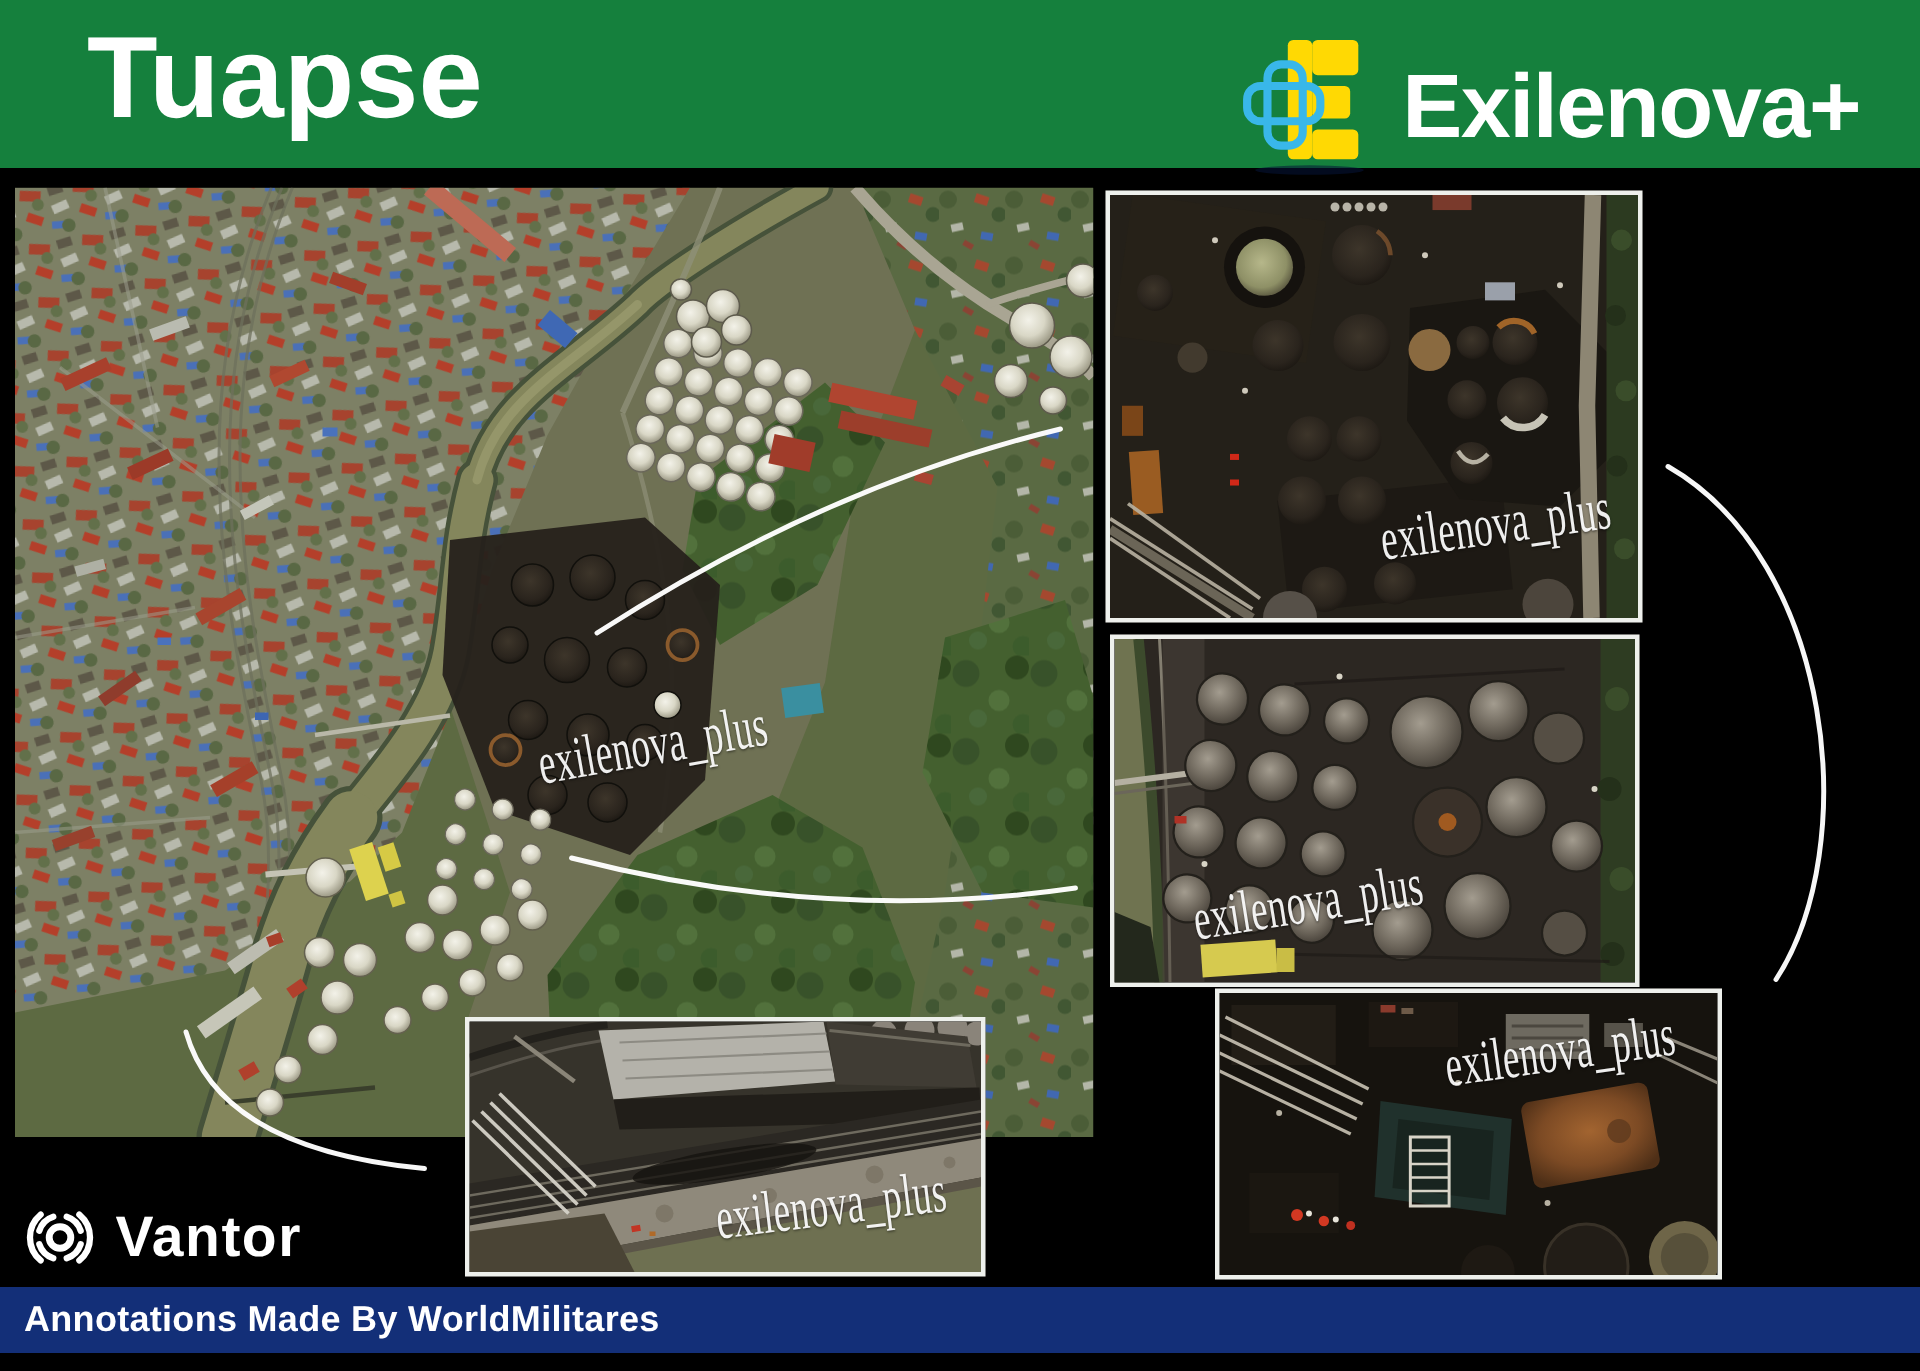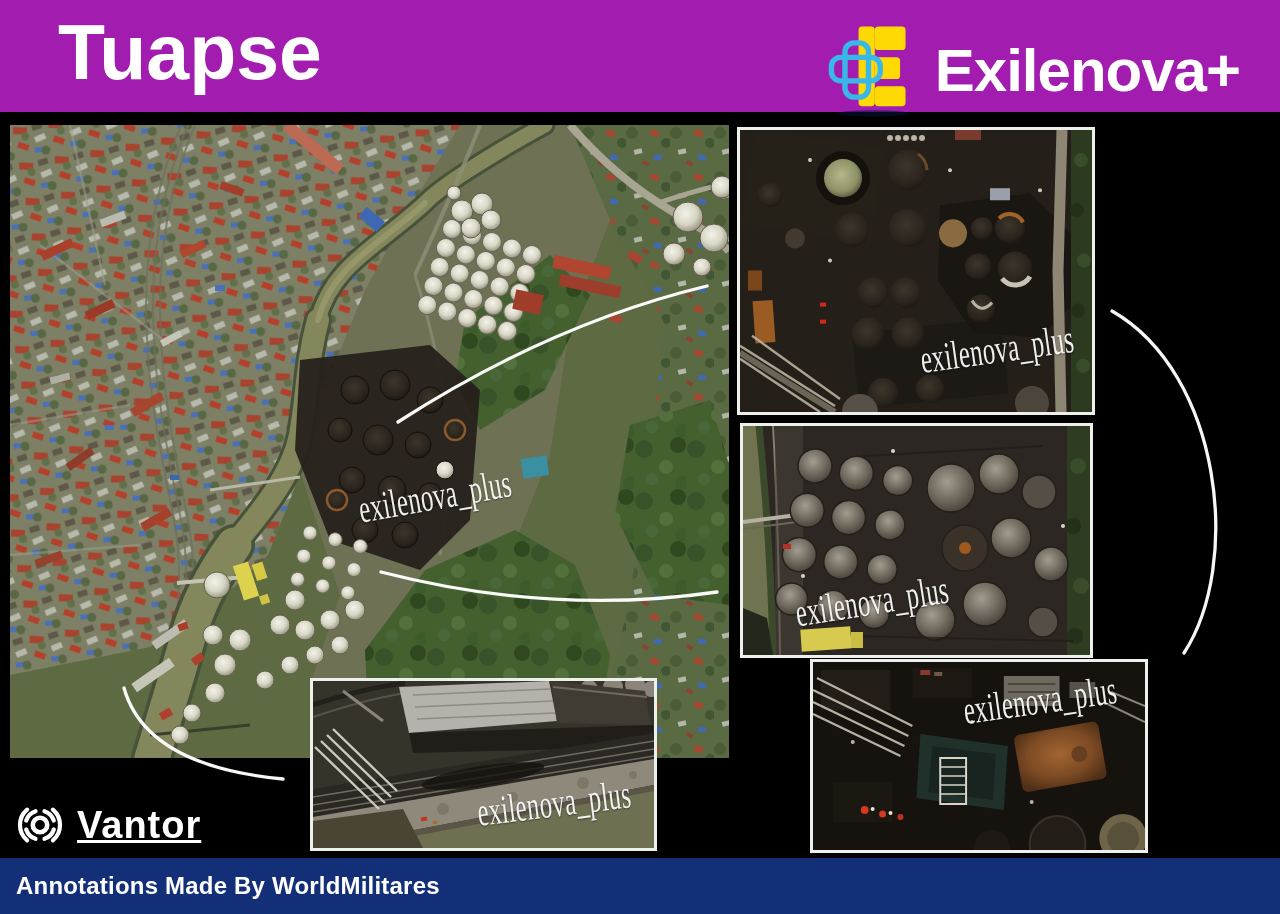--- a/index.html
+++ b/index.html
@@ -1,19 +1,19 @@
 <!DOCTYPE html>
 <html><head>
 <meta charset="utf-8">
 <style>
   html,body{margin:0;padding:0;background:#000;}
   .page{position:relative;width:1280px;height:914px;background:#000;overflow:hidden;
         font-family:"Liberation Sans",sans-serif;}
   
-  .header{position:absolute;left:0;top:0;width:1280px;height:112px;background:#a21caf;}
+  .header{position:absolute;left:0;top:0;width:1280px;height:112px;background:#15803d;}
   .title{position:absolute;left:58px;top:50%;transform:translateY(-54%);
          color:#fff;font-size:77px;font-weight:bold;letter-spacing:0;}
   .brand{position:absolute;right:40px;top:0;height:140px;display:flex;align-items:center;gap:16px;}
   .brand-icon{width:92px;height:94px;}
   .brand-name{color:#fff;font-size:60px;font-weight:bold;letter-spacing:-1px;}
   
   .sat{position:absolute;overflow:hidden;}
   .sat svg{display:block;width:100%;height:100%;}
   .main-img{left:10px;top:125px;width:719px;height:633px;z-index:1;}
   .crop{border:3px solid #eef0ec;box-sizing:border-box;background:#15120e;}
@@ -28,23 +28,23 @@
   .wm-main{left:435px;top:496px;transform:translate(-50%,-50%) rotate(-10deg) scaleX(.62);}
   .wm-c1{left:997px;top:349px;transform:translate(-50%,-50%) rotate(-8deg) scaleX(.62);}
   .wm-c2{left:872px;top:601px;transform:translate(-50%,-50%) rotate(-9deg) scaleX(.62);}
   .wm-c3{left:1040px;top:700px;transform:translate(-50%,-50%) rotate(-8deg) scaleX(.62);}
   .wm-c4{left:554px;top:803px;transform:translate(-50%,-50%) rotate(-7deg) scaleX(.62);}
   
   .lines{position:absolute;left:0;top:0;width:1280px;height:914px;z-index:50;pointer-events:none;}
   
   .vantor{position:absolute;left:16px;top:801px;display:flex;align-items:center;gap:13px;z-index:40;}
   .vantor-icon{width:48px;height:48px;}
-  .vantor-name{color:#fff;font-size:38px;font-weight:bold;letter-spacing:1px;text-decoration:underline;}
+  .vantor-name{color:#fff;font-size:38px;font-weight:bold;letter-spacing:1px;}
   
-  .footer{position:absolute;left:0;top:858px;width:1280px;height:56px;background:#132f78;z-index:60;}
+  .footer{position:absolute;left:0;top:858px;width:1280px;height:44px;background:#132f78;z-index:60;}
   .footer span{position:absolute;left:16px;top:50%;transform:translateY(-50%);
                color:#fff;font-size:24px;font-weight:600;letter-spacing:.2px;}
 </style>
 </head>
 <body>
 
 <div class="page">
 
   <svg width="0" height="0" style="position:absolute" aria-hidden="true">
     <defs>

